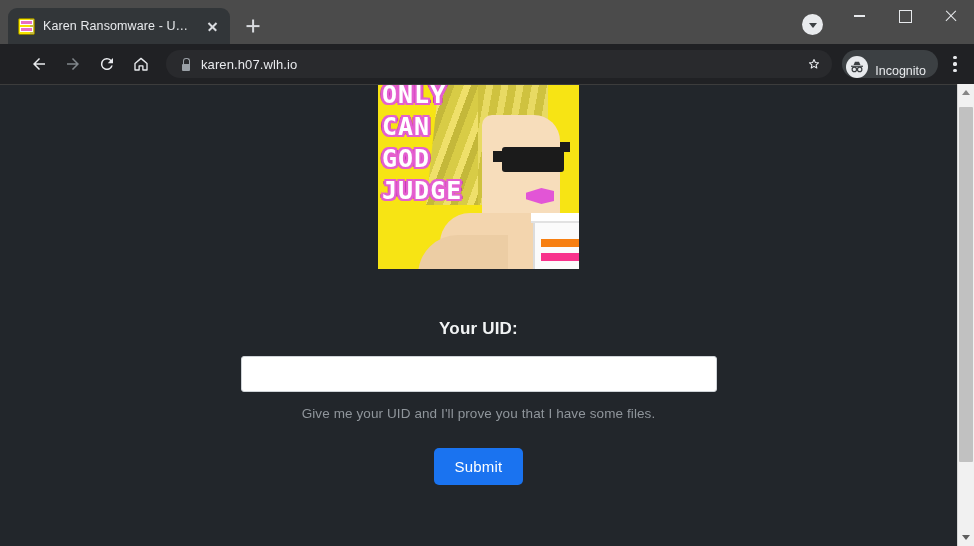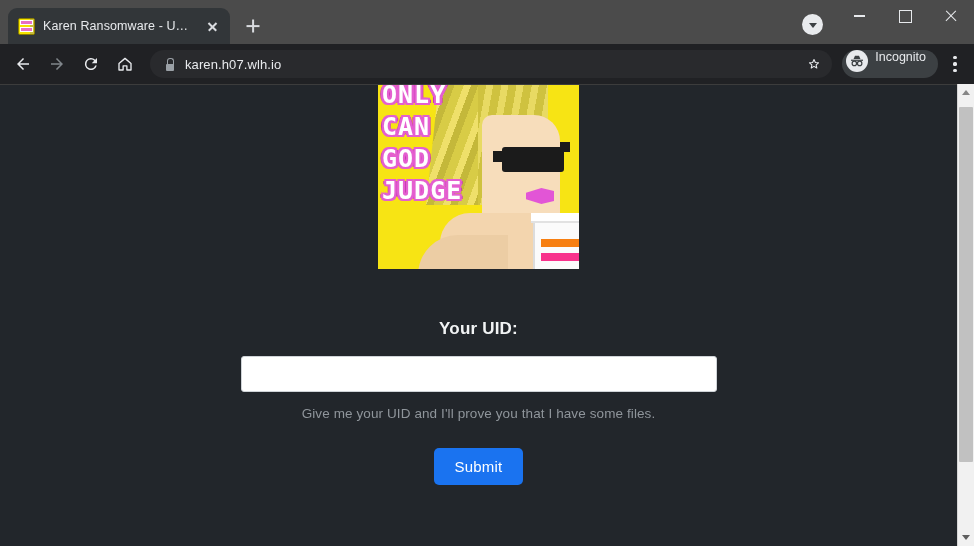--- a/index.html
+++ b/index.html
@@ -157,21 +157,21 @@
   .wc-close::before { transform: translate(-50%,-50%) rotate(45deg); }
   .wc-close::after  { transform: translate(-50%,-50%) rotate(-45deg); }
 
   
   .toolbar {
     height: 40px;
     flex: 0 0 40px;
     background: #202124;
     display: flex;
     align-items: center;
-    padding: 0 6px 0 8px;
+    padding: 0 6px 0 24px;
     gap: 0;
   }
   .navbtn {
     width: 30px; height: 30px;
     display: flex; align-items: center; justify-content: center;
     border-radius: 50%;
     margin-right: 4px;
     position: relative;
   }
   .navbtn svg { display: block; }
@@ -222,21 +222,21 @@
   .star {
     width: 24px; height: 24px;
     flex: 0 0 24px;
     display: flex; align-items: center; justify-content: center;
   }
   .incognito {
     height: 28px;
     border-radius: 14px;
     background: #3c4043;
     display: flex;
-    align-items: flex-start;
+    align-items: flex-end;
     gap: 7px;
     padding: 0 12px 0 4px;
     margin-left: 6px;
     flex: 0 0 auto;
   }
   .incognito-avatar {
     width: 22px; height: 22px;
     border-radius: 50%;
     background: #e8eaed;
     display: flex; align-items: center; justify-content: center;

